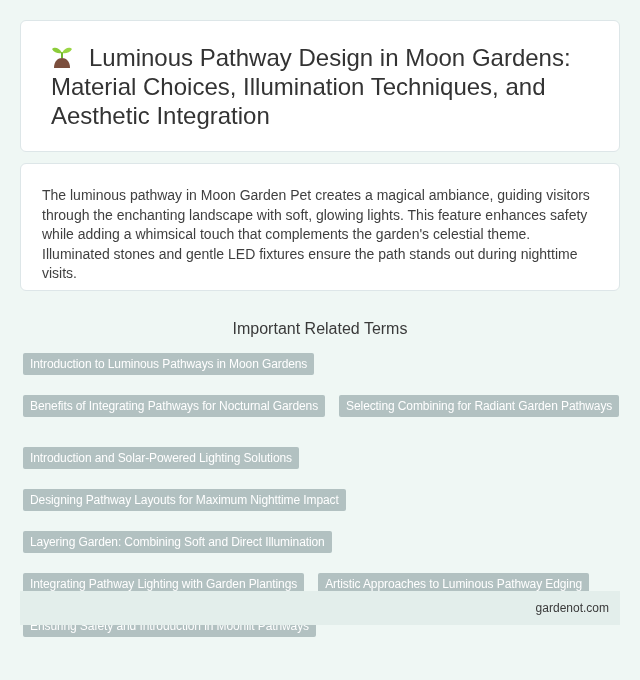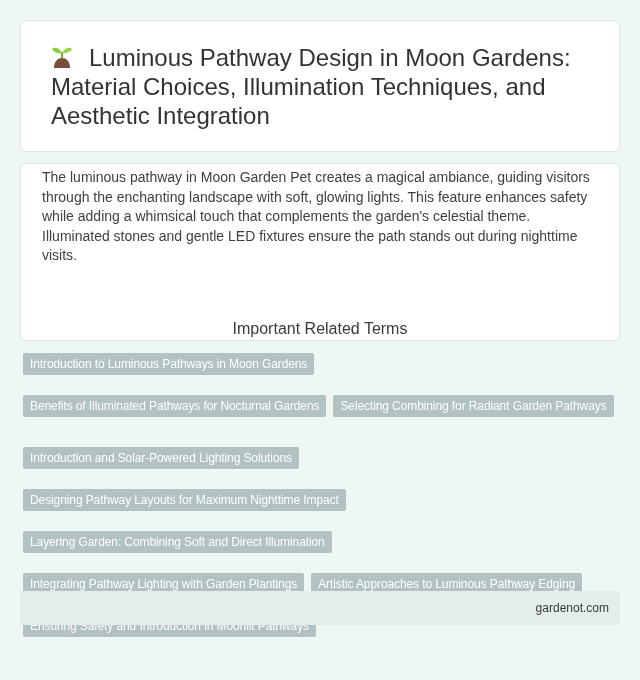--- a/index.html
+++ b/index.html
@@ -25,38 +25,38 @@
       line-height: 29px;
       font-weight: normal;
       color: #333333;
     }
     .sprout {
       display: inline-block;
       width: 22px; height: 24px;
       vertical-align: -2px;
       margin-right: 16px;
     }
-    .desc-card { top: 163px; height: 178px; padding: 4px 21px 0 21px; }
+    .desc-card { top: 163px; height: 128px; padding: 22px 21px 0 21px; }
     .desc {
       font-size: 14px;
       line-height: 19.5px;
       color: #3f3f3f;
     }
     .related-heading {
       position: absolute;
       top: 320px; left: 0; width: 640px;
       text-align: center;
       font-size: 16px;
       color: #3a3a3a;
     }
     .tags {
       position: absolute;
       top: 353px; left: 23px; width: 600px;
       display: flex; flex-wrap: wrap;
-      gap: 10px 7px;
+      gap: 10px 14px;
     }
     .tag {
       display: inline-block;
       height: 22px;
       line-height: 22px;
       padding: 0 7px;
       background: #b2c1c1;
       color: #ffffff;
       font-size: 12px;
       border-radius: 2px;
@@ -91,21 +91,21 @@
 
 <div class="card desc-card">
   <p class="desc">The luminous pathway in Moon Garden Pet creates a magical ambiance, guiding visitors through the enchanting landscape with soft, glowing lights. This feature enhances safety while adding a whimsical touch that complements the garden's celestial theme. Illuminated stones and gentle LED fixtures ensure the path stands out during nighttime visits.</p>
 </div>
 
 <div class="related-heading">Important Related Terms</div>
 
 <div class="tags" id="tags">
     <span class="tag">Introduction to Luminous Pathways in Moon Gardens</span>
     <span class="tag-break"></span>
-    <span class="tag">Benefits of Illuminated Pathways for Nocturnal Gardens</span>
+    <span class="tag">Benefits of Integrating Pathways for Nocturnal Gardens</span>
     <span class="tag">Selecting Combining for Radiant Garden Pathways</span>
     <span class="tag-break"></span>
     <span class="tag-break"></span>
     <span class="tag">Introduction and Solar-Powered Lighting Solutions</span>
     <span class="tag-break"></span>
     <span class="tag">Designing Pathway Layouts for Maximum Nighttime Impact</span>
     <span class="tag-break"></span>
     <span class="tag">Layering Garden: Combining Soft and Direct Illumination</span>
     <span class="tag-break"></span>
     <span class="tag">Integrating Pathway Lighting with Garden Plantings</span>

